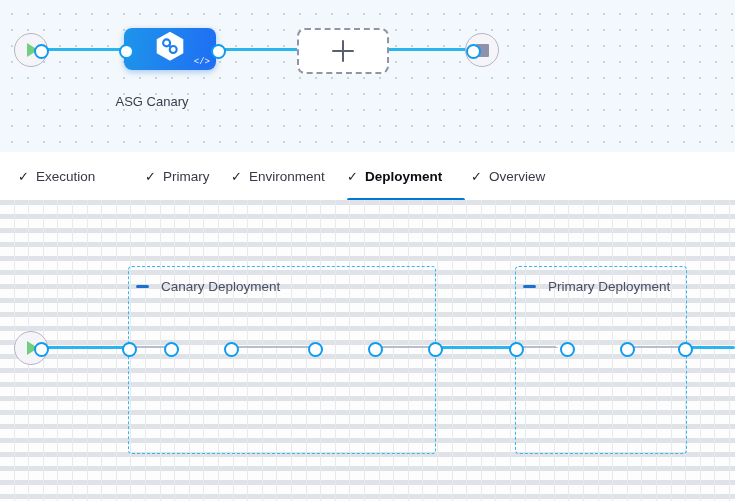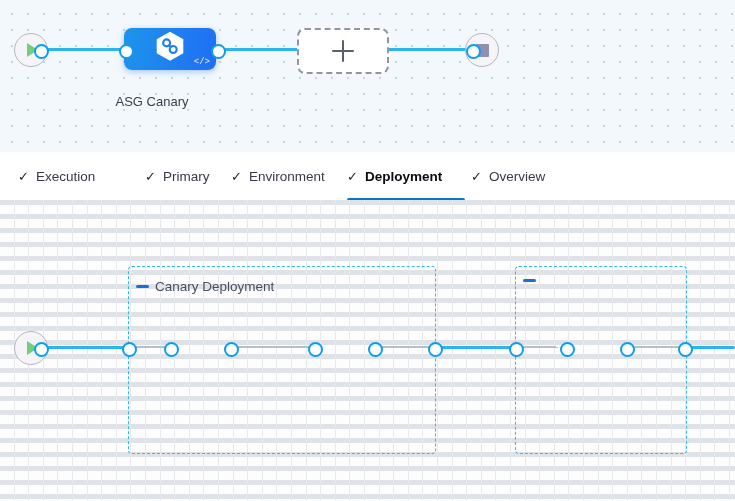--- a/index.html
+++ b/index.html
@@ -115,21 +115,21 @@
     line-height:1.55;z-index:5;white-space:pre-line;
   }
   .node-label.muted{color:#62646f;}
 
   
   .group{
     position:absolute;border:1.6px dashed #36b6f0;border-radius:4px;
     background:rgba(255,255,255,0.0);z-index:3;
   }
   .group-title{
-    position:absolute;left:10px;top:12px;display:flex;align-items:center;gap:6px;
+    position:absolute;left:10px;top:12px;display:flex;align-items:center;gap:12px;
     font-size:13.5px;color:#4a4e63;white-space:nowrap;z-index:5;
   }
   .group-dash{width:13px;height:3px;background:#1b6fd0;border-radius:2px;display:block;}
 </style>
 </head>
 <body>
 
 <div class="app">
 
   <div class="stage-canvas">
@@ -226,20 +226,21 @@
 
     <div class="port" style="left:308px;top:141.5px;"></div>
     <div class="port" style="left:368px;top:141.5px;"></div>
 
     <div class="port" style="left:122px;top:141.5px;"></div>
     <div class="port" style="left:428px;top:141.5px;"></div>
 
     <div class="group" style="left:515px;top:66px;width:170px;height:186px;"></div>
     <div class="group-title" style="left:523px;top:79px;">
       <span class="group-dash"></span>
+      <span>Primary Deployment</span>
     </div>
 
     <div class="line dashed" style="left:520px;top:146px;width:38px;"></div>
     <div class="line dashed" style="left:626px;top:146px;width:58px;"></div>
 
     <div class="port" style="left:560px;top:141.5px;"></div>
     <div class="port" style="left:620px;top:141.5px;"></div>
 
     <div class="port" style="left:509px;top:141.5px;"></div>
     <div class="port" style="left:678px;top:141.5px;"></div>

